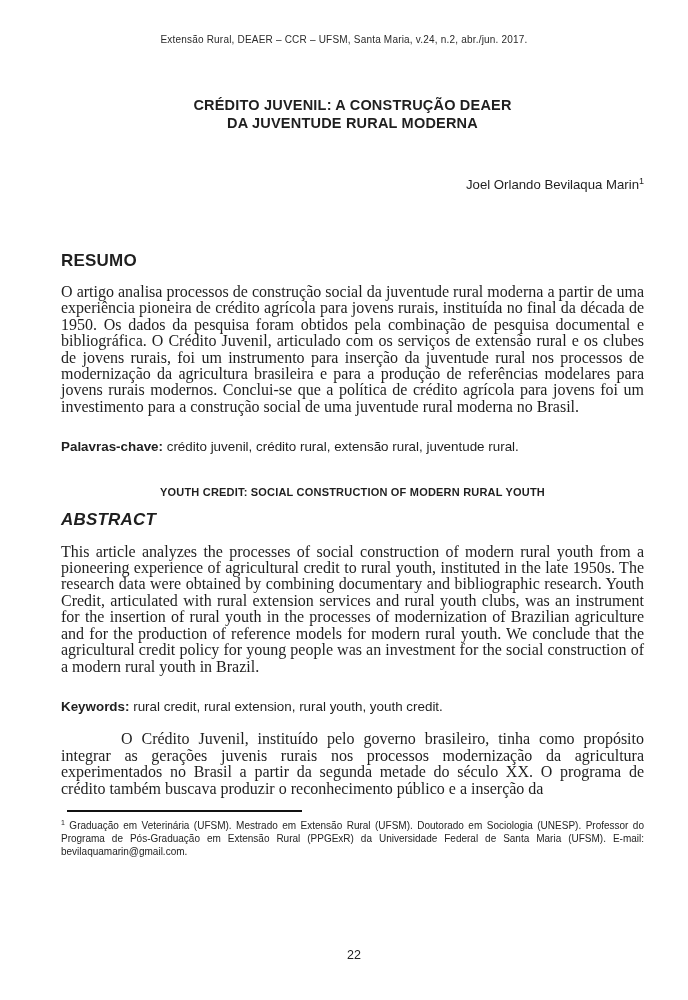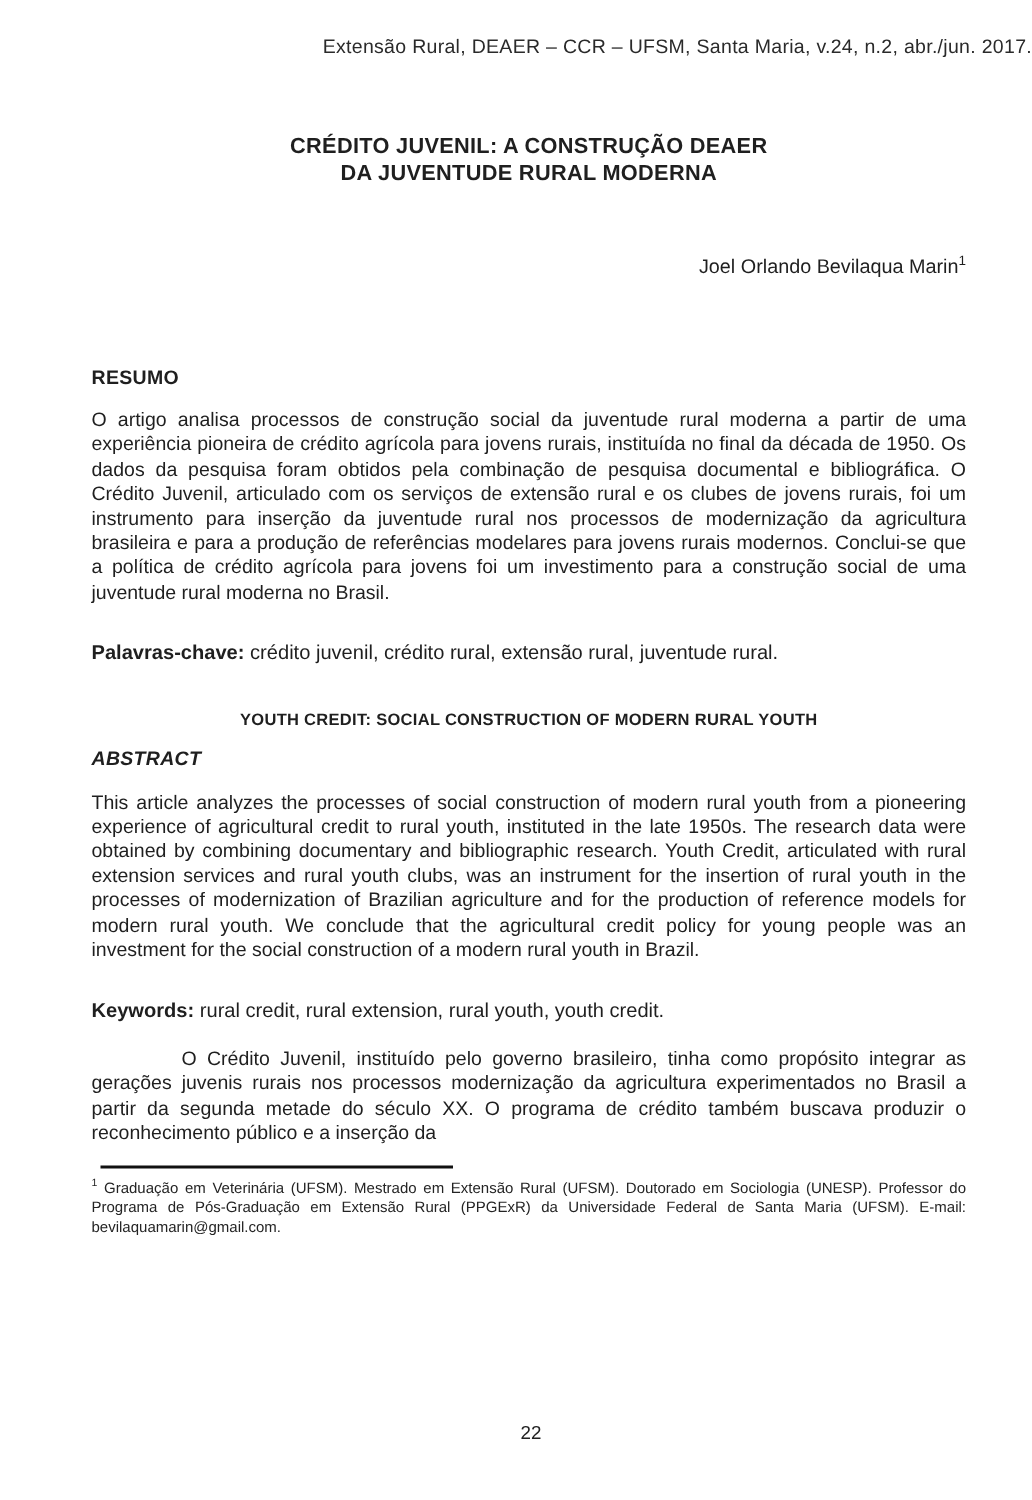--- a/index.html
+++ b/index.html
@@ -8,23 +8,23 @@
     position: relative;
     width: 688px;
     height: 1000px;
     margin: 0 auto;
     background: #ffffff;
     font-family: "Liberation Sans", "DejaVu Sans", sans-serif;
     color: #1f1f1f;
     overflow: hidden;
   }
   .running-head {
-    padding-top: 23px;
-    text-align: right;
-    font-size: 13px;
+    padding-top: 34px;
+    text-align: center;
+    font-size: 10px;
     letter-spacing: 0.2px;
     color: #2a2a2a;
   }
   .content {
     margin-left: 61px;
     width: 583px;
   }
   .article-title {
     margin-top: 51px;
     text-align: center;
@@ -35,30 +35,31 @@
   }
   .article-title span { display: block; }
   .author-line {
     margin-top: 45px;
     text-align: right;
     font-size: 13.2px;
   }
   sup { font-size: 9px; vertical-align: super; line-height: 0; }
   .section-heading {
     margin-top: 59px;
-    font-size: 13px;
+    font-size: 17px;
     font-weight: bold;
     letter-spacing: 0.2px;
   }
   .body-par {
     margin-top: 13px;
-    font-size: 13px;
+    font-size: 16px;
     line-height: 16.4px;
     text-align: justify;
     text-justify: inter-word;
+    font-family: Liberation Serif, serif;
   }
   .kw-line {
     margin-top: 24px;
     font-size: 13.4px;
     line-height: 16.4px;
     text-align: justify;
   }
   .kw-line b { font-weight: bold; }
   .centered-heading {
     margin-top: 30px;

